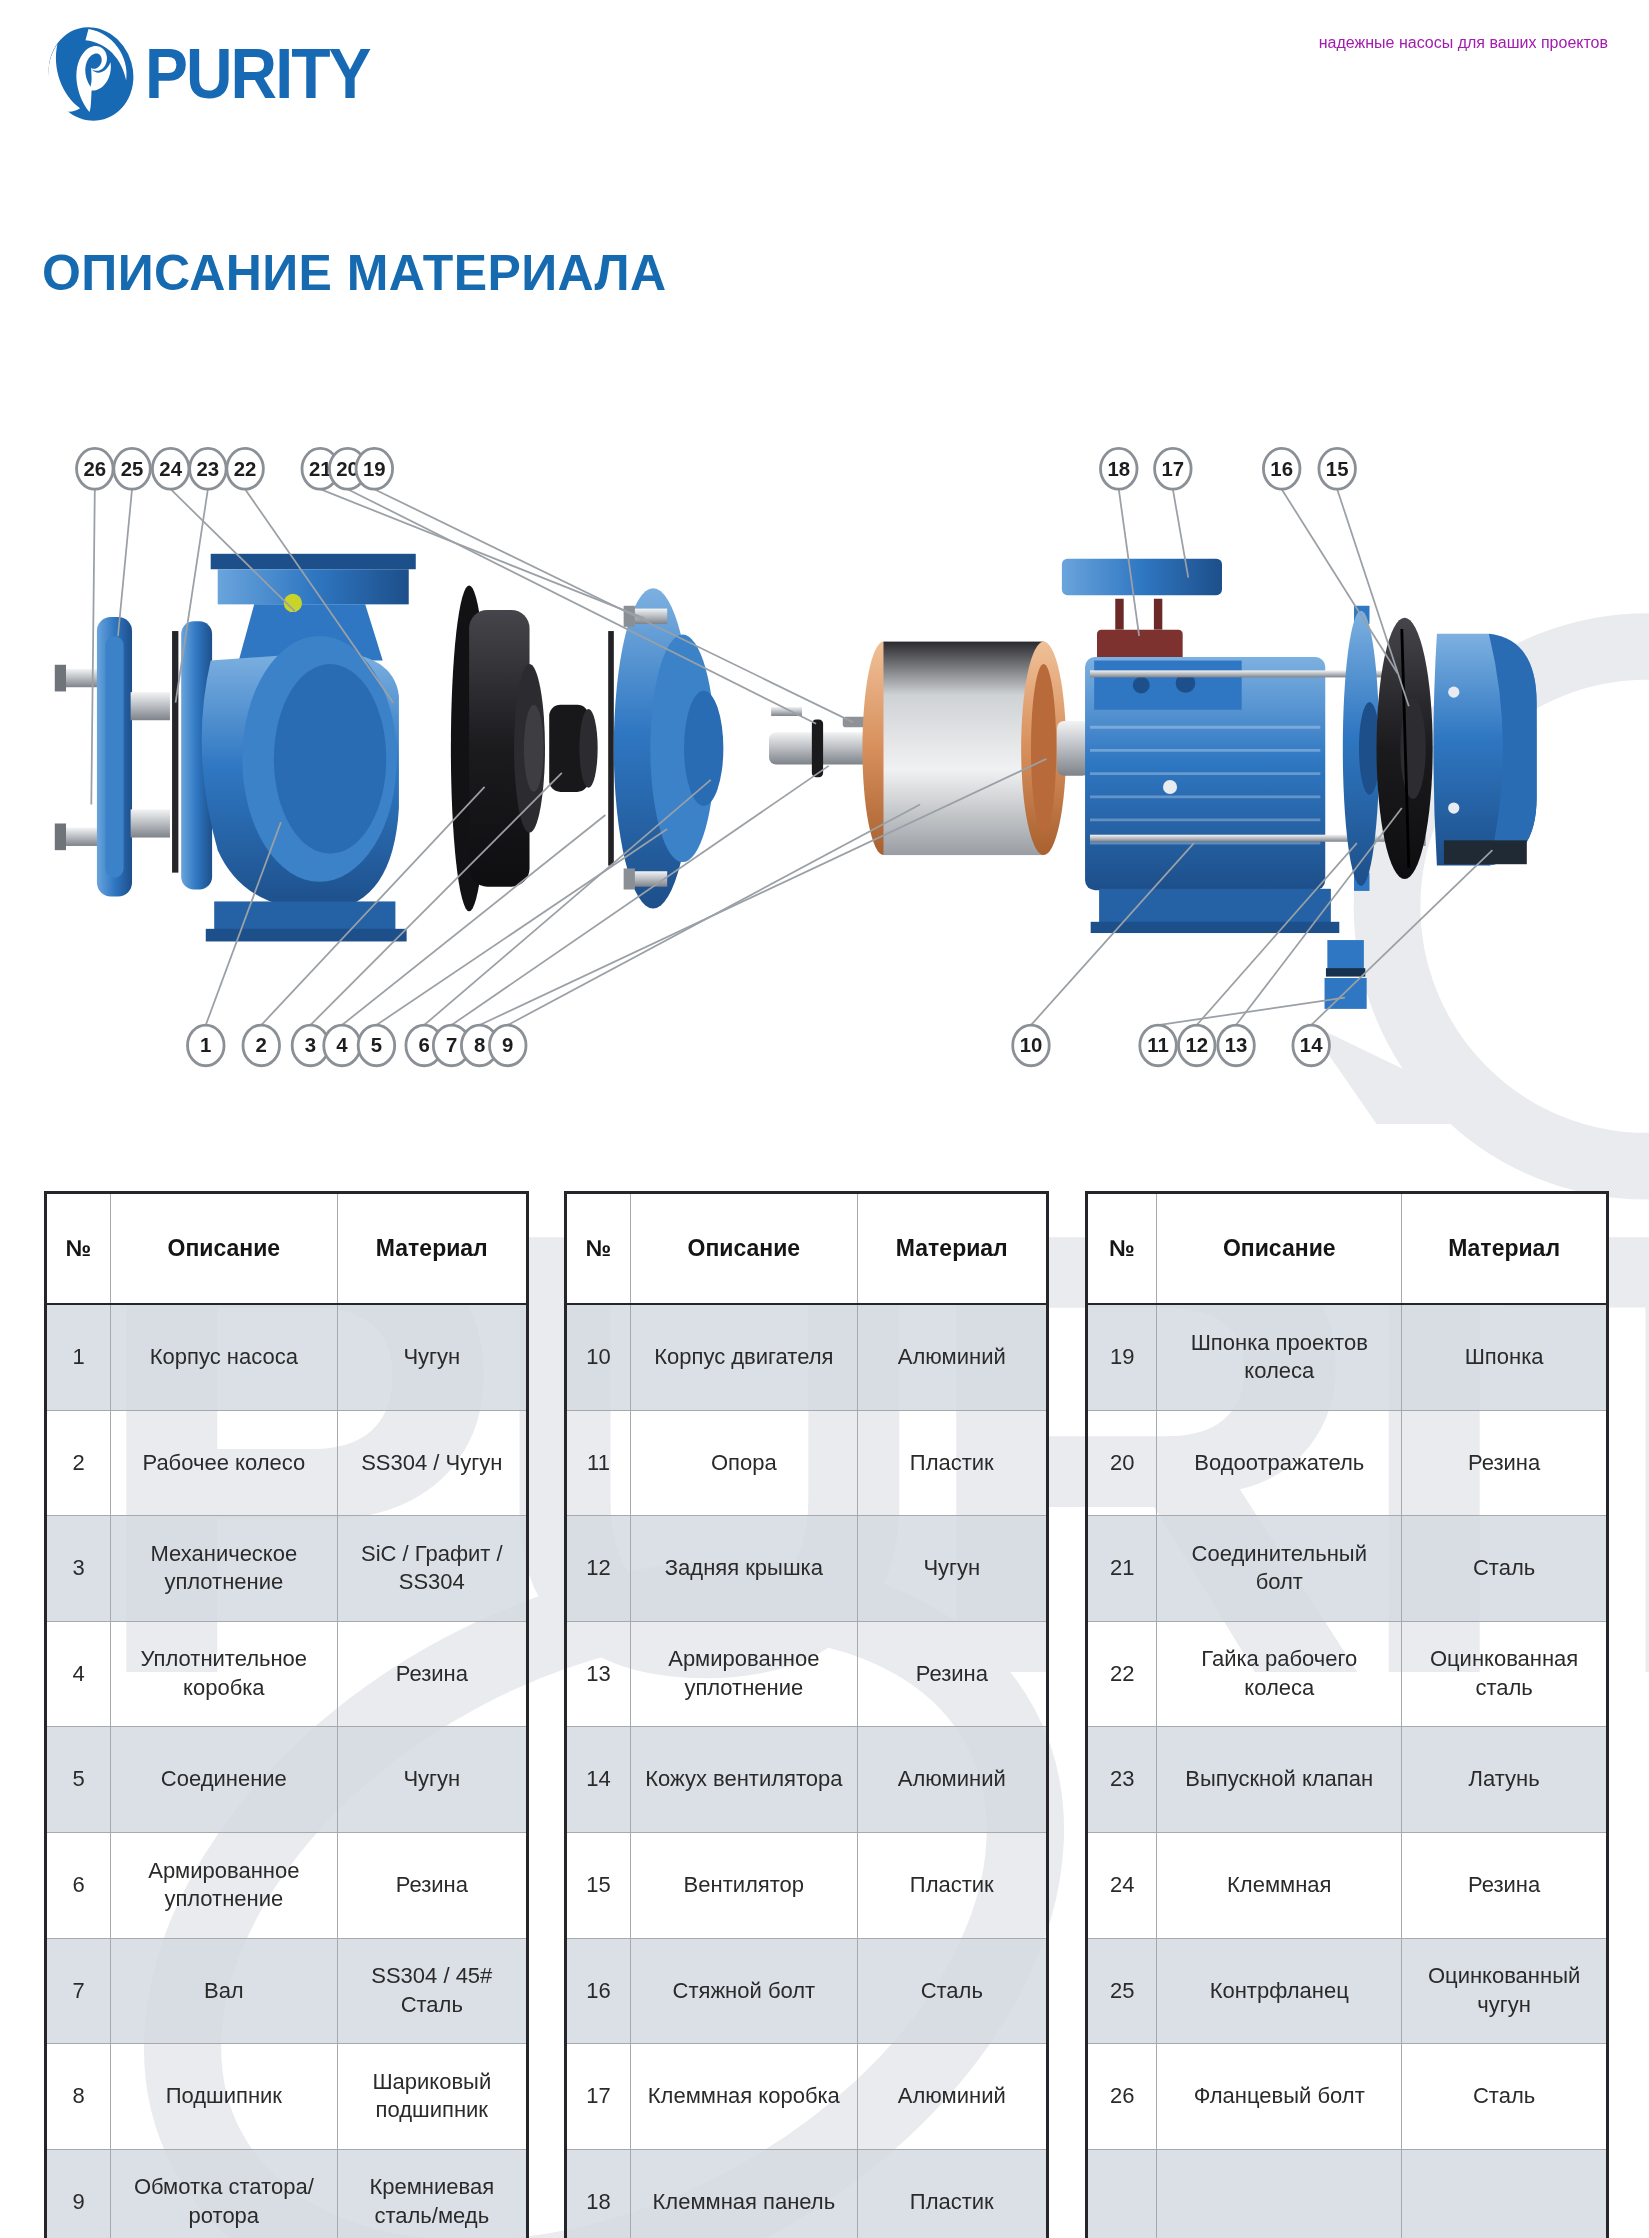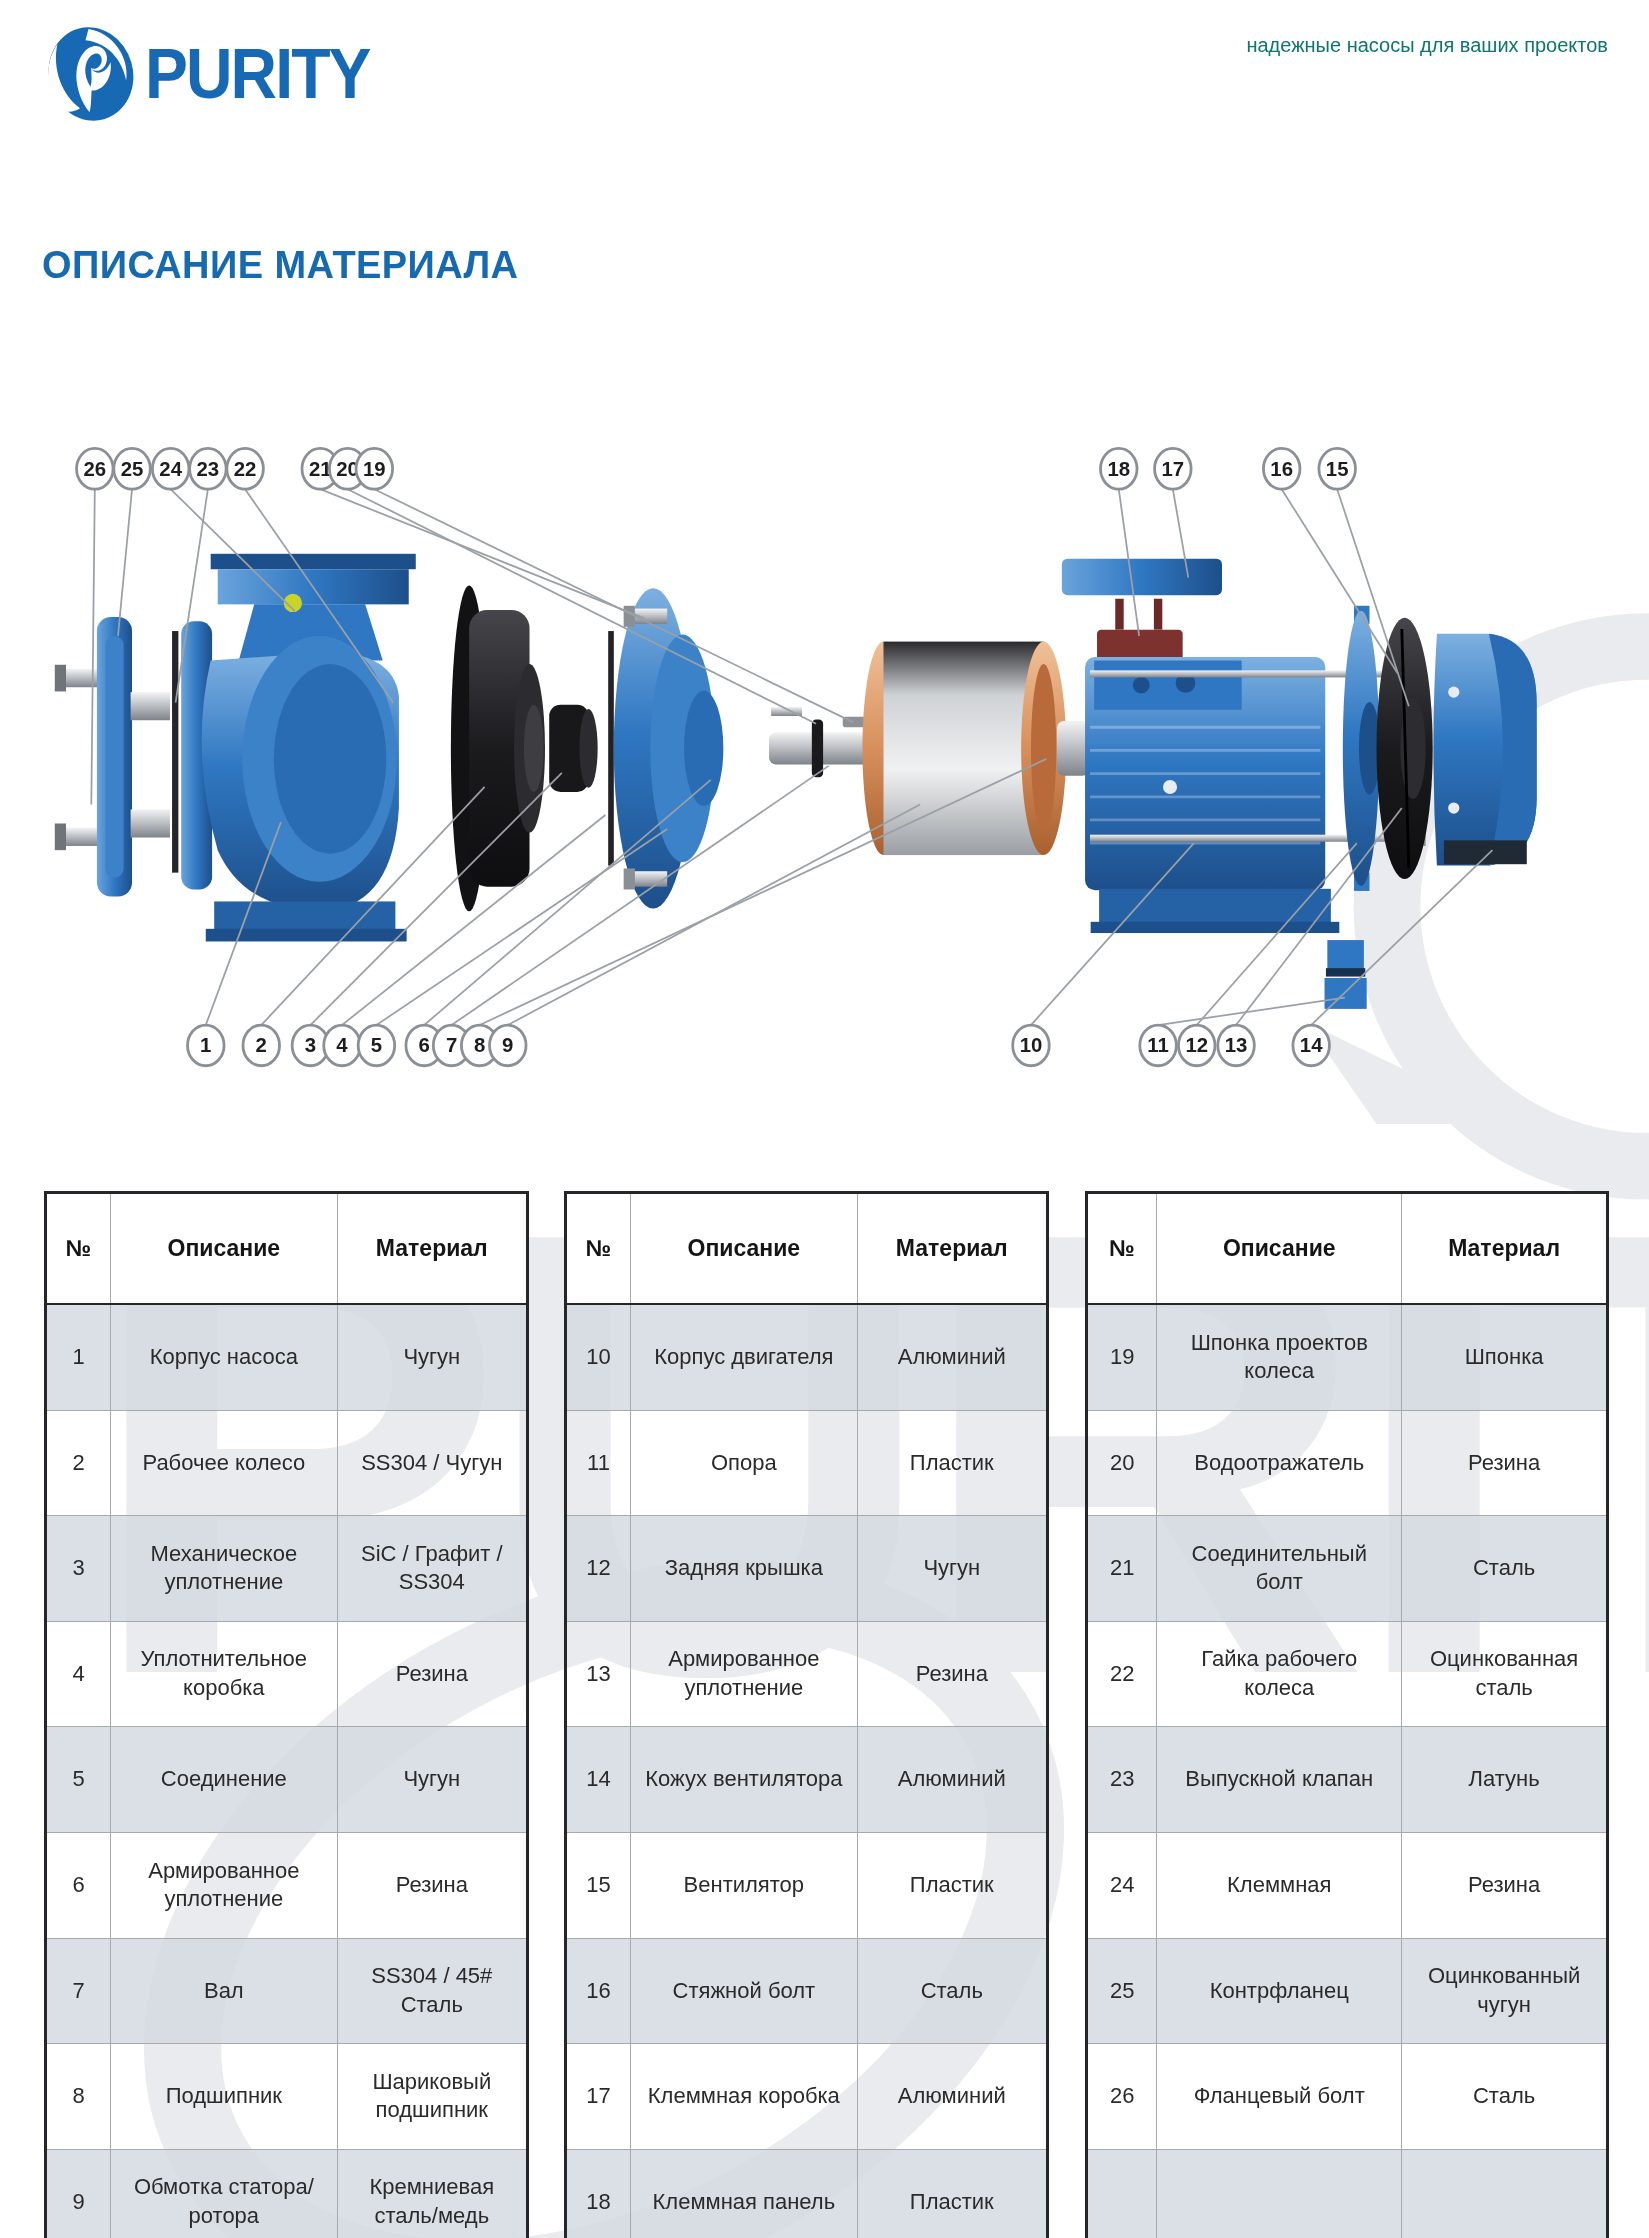--- a/index.html
+++ b/index.html
@@ -18,25 +18,25 @@
   }
   
   .logo{position:absolute;left:41px;top:24px;display:flex;align-items:center;z-index:2;}
   .logo-icon{width:100px;height:100px;}
   .logo-text{
     font-size:70px;font-weight:800;color:#1769b3;letter-spacing:-2.1px;
     transform:scaleX(0.92);transform-origin:left center;margin-left:4.2px;
   }
   .tagline{
     position:absolute;right:41px;top:34px;z-index:2;
-    font-size:20px;color:#0f766e;
+    font-size:16px;color:#a21caf;
   }
   .page-title{
     position:absolute;left:42px;top:244px;z-index:2;
-    font-size:38px;font-weight:700;color:#166ab0;letter-spacing:0.4px;
+    font-size:50px;font-weight:700;color:#166ab0;letter-spacing:0.4px;
   }
   
   svg.diagram-layer{position:absolute;left:0;top:0;z-index:1;pointer-events:none;}
   .callout-num{font-family:"Liberation Sans",sans-serif;font-size:29px;font-weight:700;fill:#1d1d1f;}
   
   .mat-table{position:absolute;z-index:2;border-collapse:collapse;table-layout:fixed;background:transparent;}
   .mat-table, .mat-table th, .mat-table td{border:1.4px solid #a6a9ad;}
   .mat-table{border:3.5px solid #26262a;}
   .mat-table thead th{
     height:107px;background:#ffffff;border-bottom:2.8px solid #26262a;

